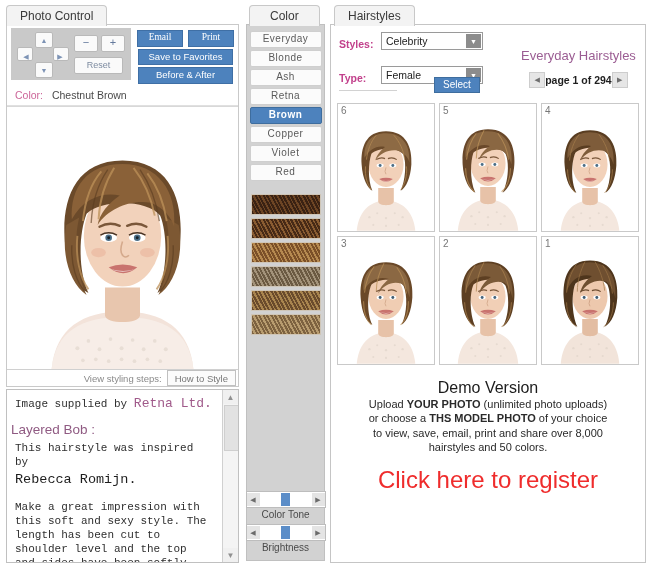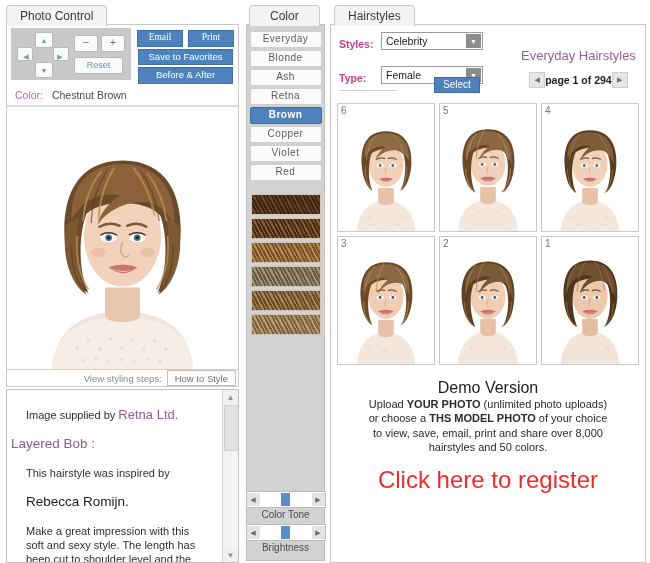--- a/index.html
+++ b/index.html
@@ -139,21 +139,21 @@
     padding:3px 5px 0 4px;
     font-size:11px;
     line-height:14px;
     color:#2f2f2f;
     overflow:hidden;
   }
   .desctext .credit{font-size:11px;}
   .desctext .retna{color:#a05a8a;font-size:13px;}
   .desctext .stylename{color:#8f5a82;font-size:13.5px;margin-top:12px;display:block;}
   .desctext .celeb{font-size:13.5px;color:#1d1d1d;}
-  .desctext p{margin:15px;}
+  .desctext p{margin:4px;font-family:Liberation Mono, monospace;}
   .desctext .para{margin-top:13px;}
   .vscroll{
     width:15px;background:#f4f4f4;border-left:1px solid #d0d0d0;
     display:flex;flex-direction:column;justify-content:space-between;
     position:relative;
   }
   .vsarrow{
     height:14px;display:flex;align-items:center;justify-content:center;
     color:#909090;font-size:8px;background:#f0f0f0;
   }

